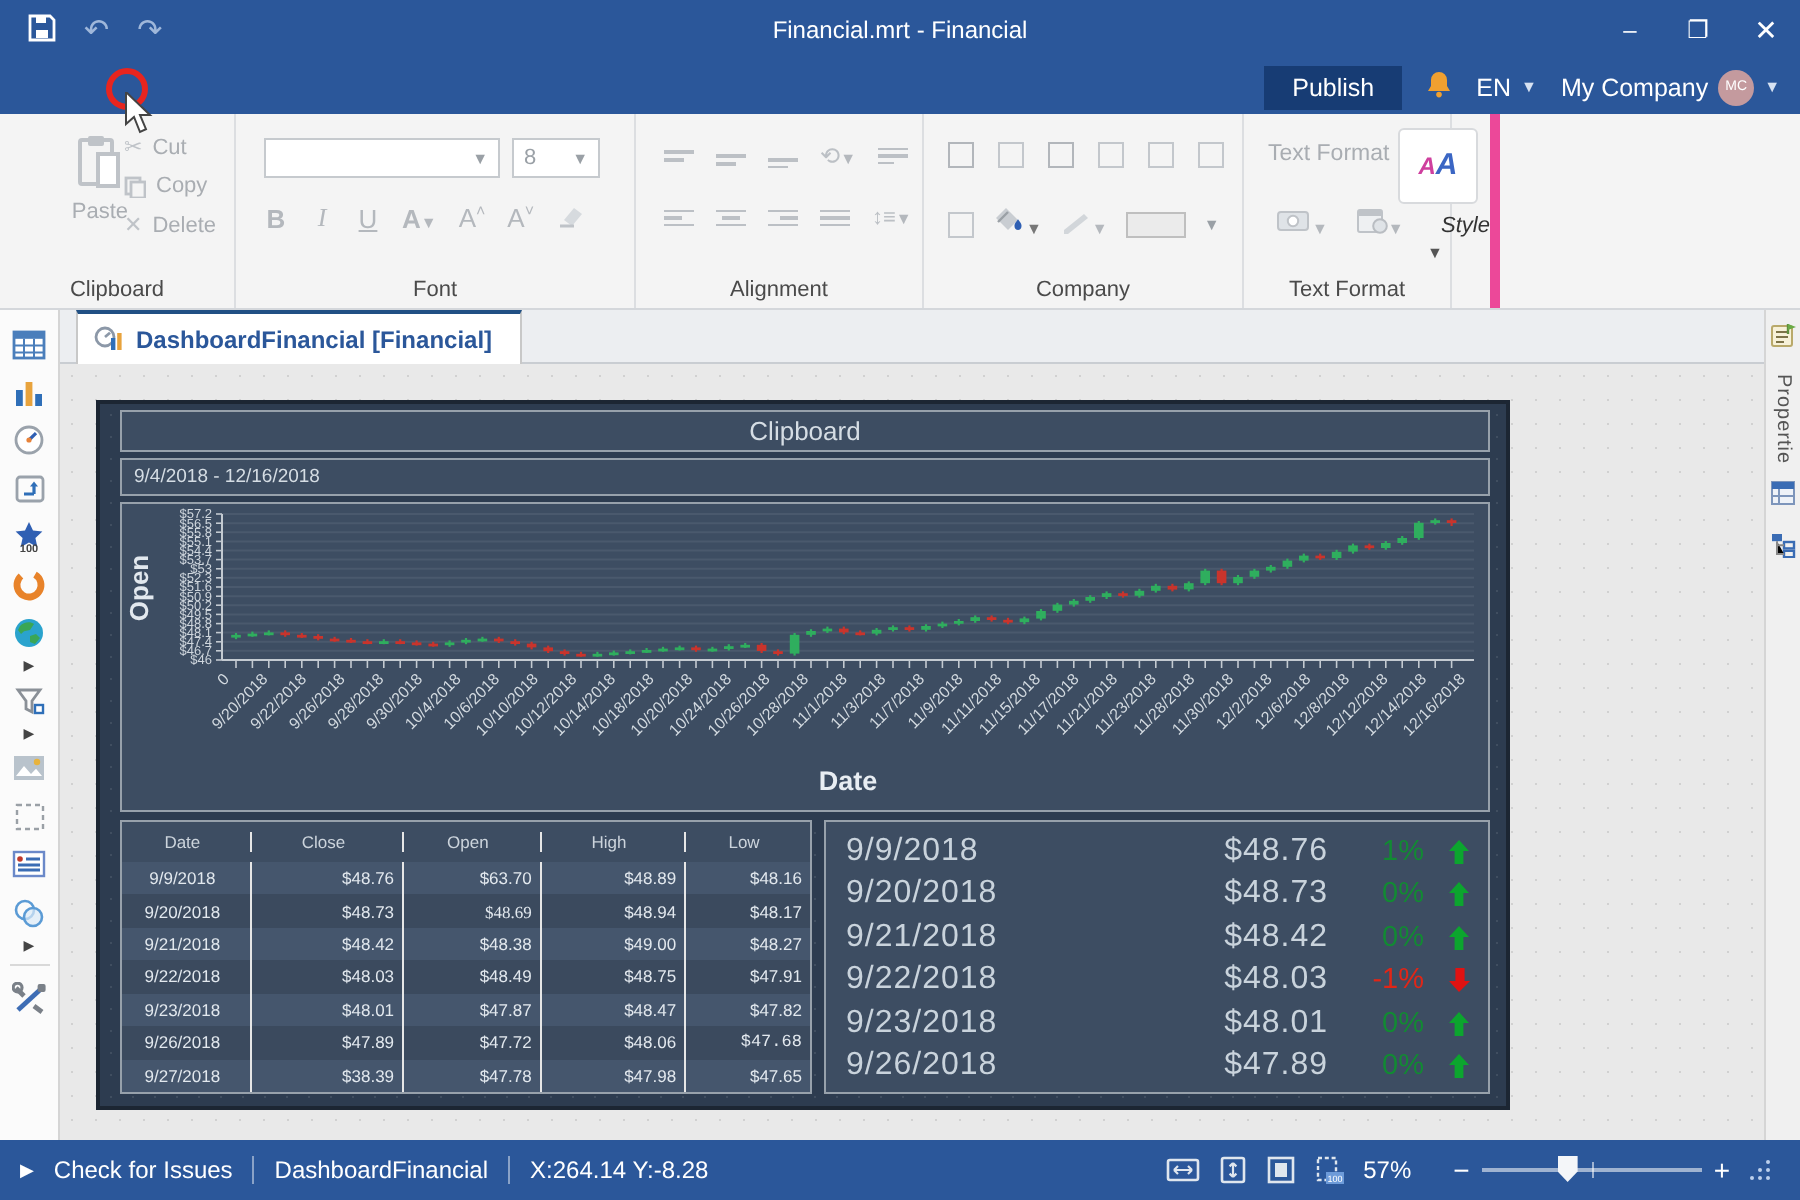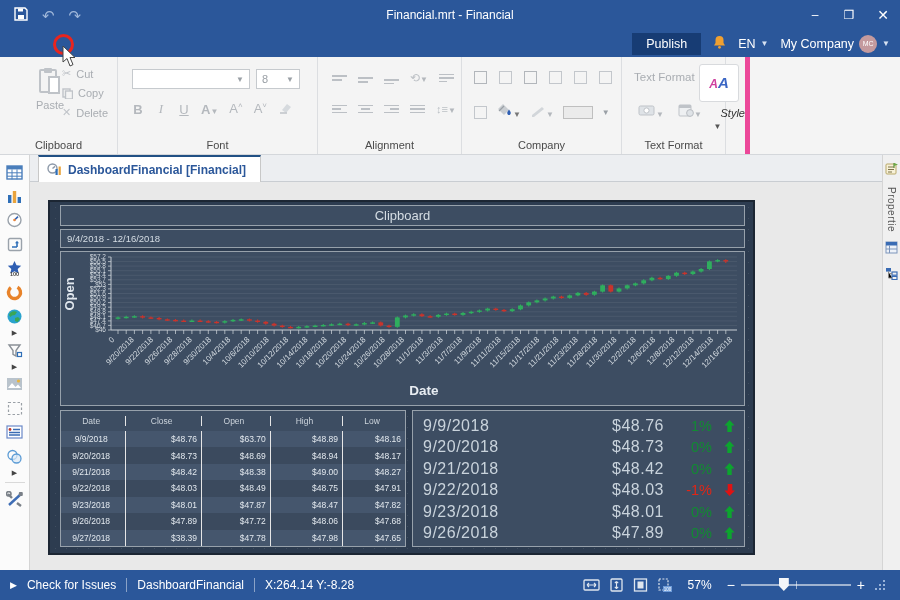--- a/index.html
+++ b/index.html
@@ -99,21 +99,21 @@
   .card-change { width:48px; text-align:right; font-size:14.5px; }
   .card-change.up { color:#128a33; }
   .card-change.down { color:#e02617; }
   .card-arrow { width:24px; display:flex; justify-content:flex-end; }
 
   
   .statusbar { position:absolute; left:0; top:570px; width:900px; height:30px; background:#2b579a; color:#fff; display:flex; align-items:center; font-size:12px; }
   .sb-left { display:flex; align-items:center; gap:10px; padding-left:10px; }
   .sb-div { width:1px; height:14px; background:rgba(255,255,255,0.45); }
   .sb-right { margin-left:auto; display:flex; align-items:center; gap:9px; padding-right:14px; }
-  .sb-zoomval { width:36px; text-align:center; }
+  .sb-zoomval { width:36px; }
   .slider { display:flex; align-items:center; gap:6px; }
   .slider .track { position:relative; width:110px; height:2px; background:rgba(255,255,255,0.55); }
   .slider .midtick { position:absolute; left:50%; top:-3px; width:1px; height:8px; background:rgba(255,255,255,0.55); }
   .slider .handle { position:absolute; left:38px; top:-6px; width:10px; height:13px; background:#f4f6f9; clip-path:polygon(0 0,100% 0,100% 60%,50% 100%,0 60%); }
   .pm { font-size:14px; }
 </style>
 </head>
 <body>
 
 <div class="app">
@@ -908,21 +908,21 @@
               <div class="trow odd">
                 <div class="tcell c0" style="width: 19%;">9/9/2018</div>
                 <div class="tcell" style="width: 22%;">$48.76</div>
                 <div class="tcell" style="width: 20%;">$63.70</div>
                 <div class="tcell" style="width: 21%;">$48.89</div>
                 <div class="tcell" style="width: 18%;">$48.16</div>
               </div>
               <div class="trow even">
                 <div class="tcell c0" style="width: 19%;">9/20/2018</div>
                 <div class="tcell" style="width: 22%;">$48.73</div>
-                <div class="tcell" style="width: 20%;">$48.69</div>
+                <div class="tcell" style="width: 20%; font-family: Liberation Serif, serif;">$48.69</div>
                 <div class="tcell" style="width: 21%;">$48.94</div>
                 <div class="tcell" style="width: 18%;">$48.17</div>
               </div>
               <div class="trow odd">
                 <div class="tcell c0" style="width: 19%;">9/21/2018</div>
                 <div class="tcell" style="width: 22%;">$48.42</div>
                 <div class="tcell" style="width: 20%;">$48.38</div>
                 <div class="tcell" style="width: 21%;">$49.00</div>
                 <div class="tcell" style="width: 18%;">$48.27</div>
               </div>
@@ -938,21 +938,21 @@
                 <div class="tcell" style="width: 22%;">$48.01</div>
                 <div class="tcell" style="width: 20%;">$47.87</div>
                 <div class="tcell" style="width: 21%;">$48.47</div>
                 <div class="tcell" style="width: 18%;">$47.82</div>
               </div>
               <div class="trow even">
                 <div class="tcell c0" style="width: 19%;">9/26/2018</div>
                 <div class="tcell" style="width: 22%;">$47.89</div>
                 <div class="tcell" style="width: 20%;">$47.72</div>
                 <div class="tcell" style="width: 21%; text-align: right;">$48.06</div>
-                <div class="tcell" style="width: 18%;">$47.68</div>
+                <div class="tcell" style="width: 18%; font-family: Liberation Mono, monospace;">$47.68</div>
               </div>
               <div class="trow odd">
                 <div class="tcell c0" style="width: 19%;">9/27/2018</div>
                 <div class="tcell" style="width: 22%;">$38.39</div>
                 <div class="tcell" style="width: 20%;">$47.78</div>
                 <div class="tcell" style="width: 21%;">$47.98</div>
                 <div class="tcell" style="width: 18%;">$47.65</div>
               </div>
             </div>
         </div>

